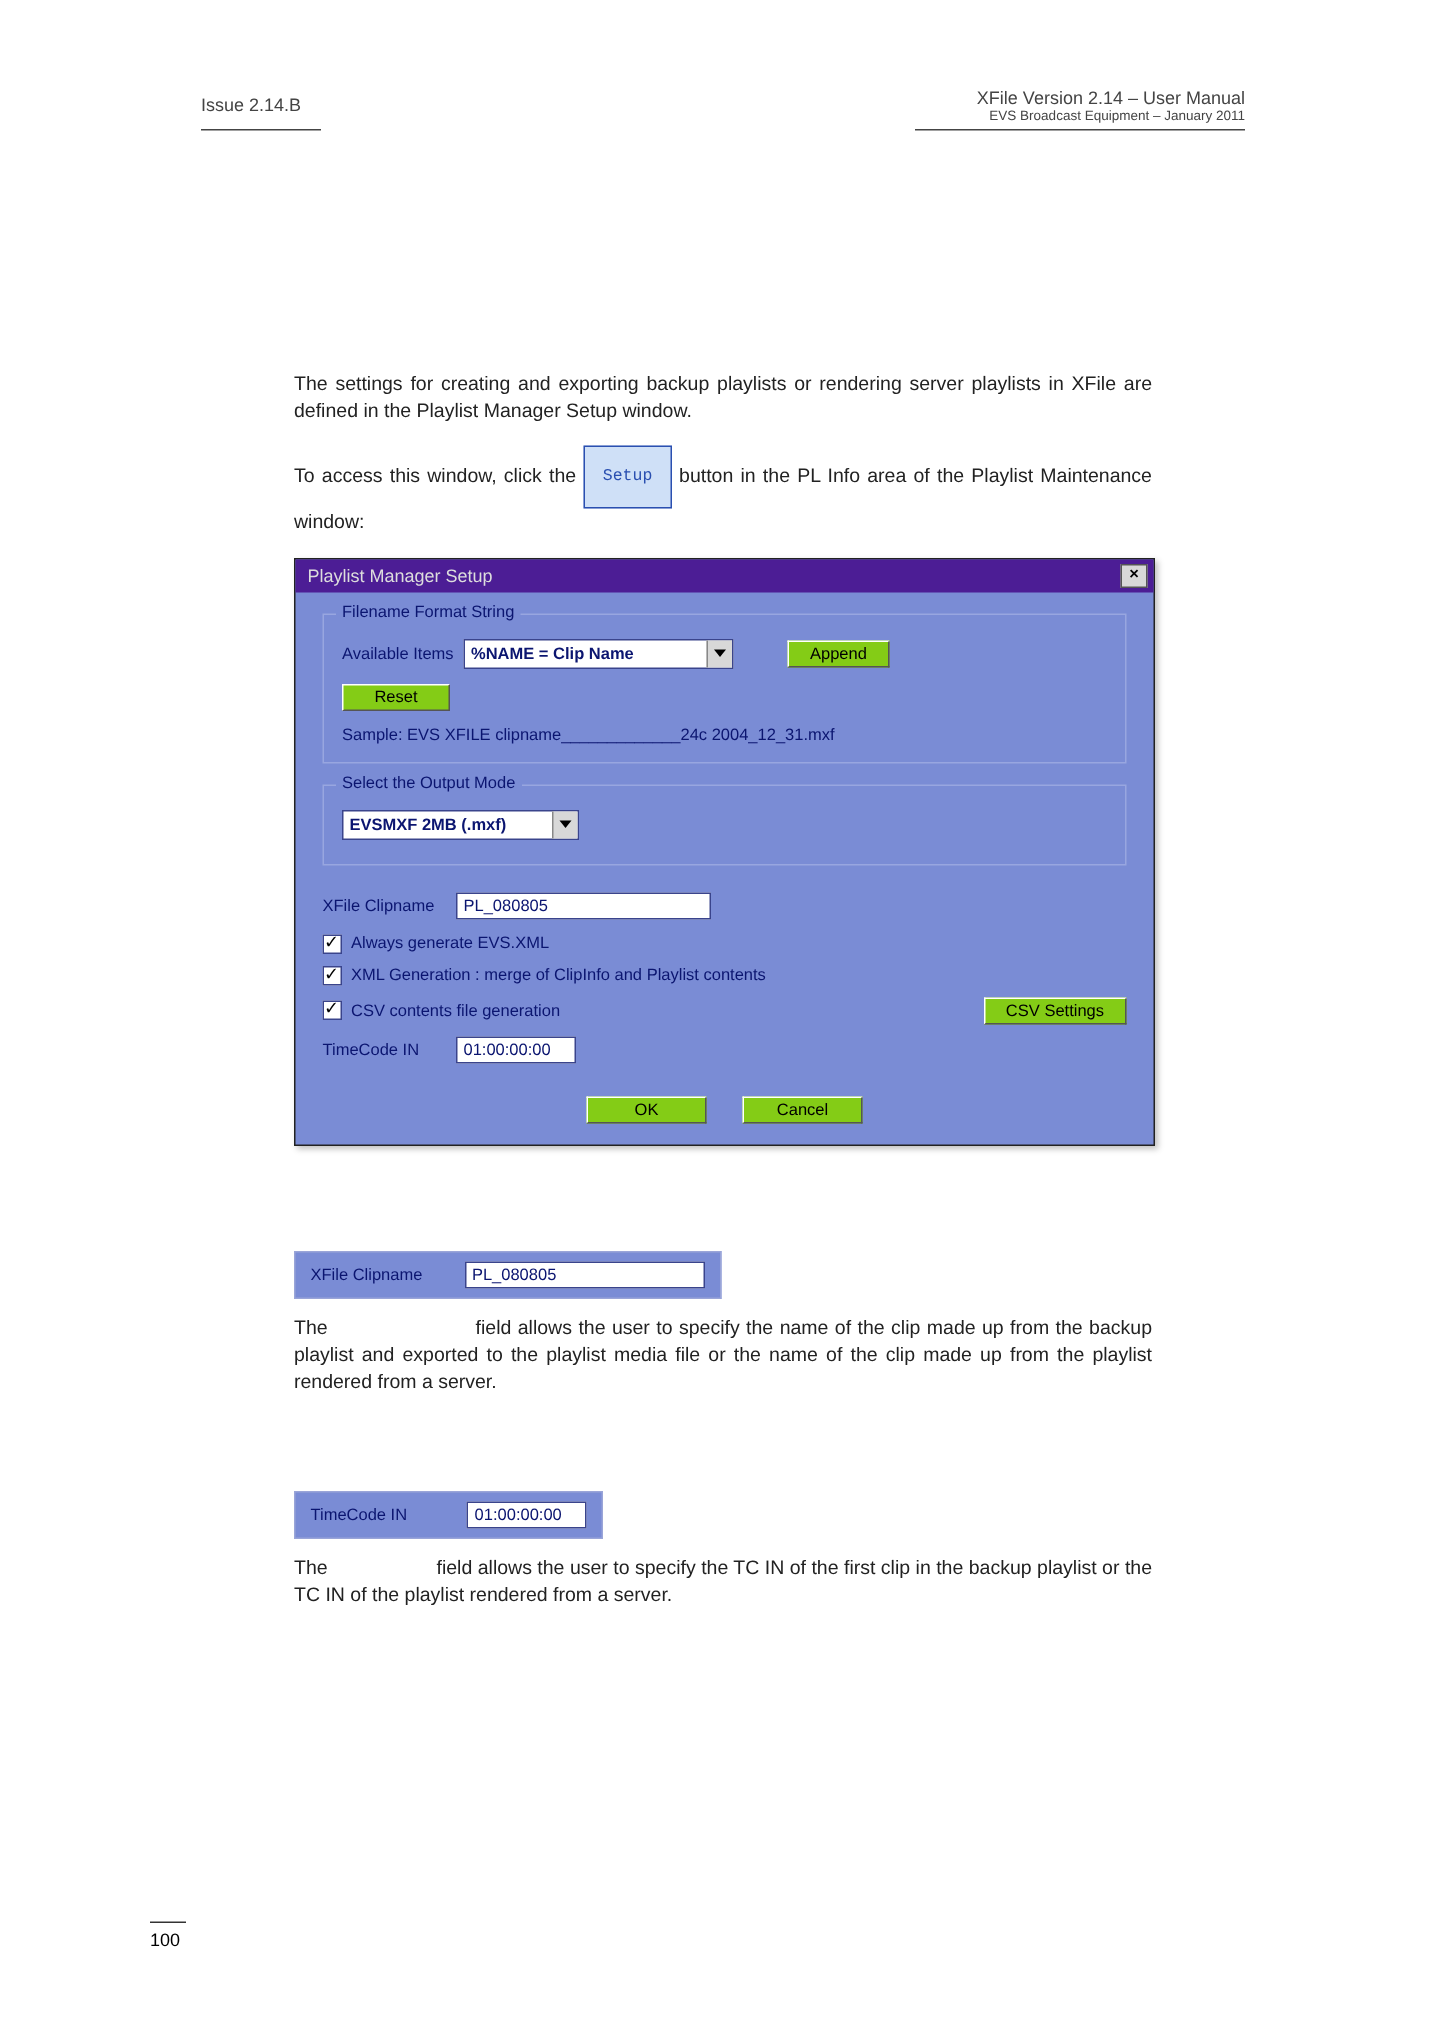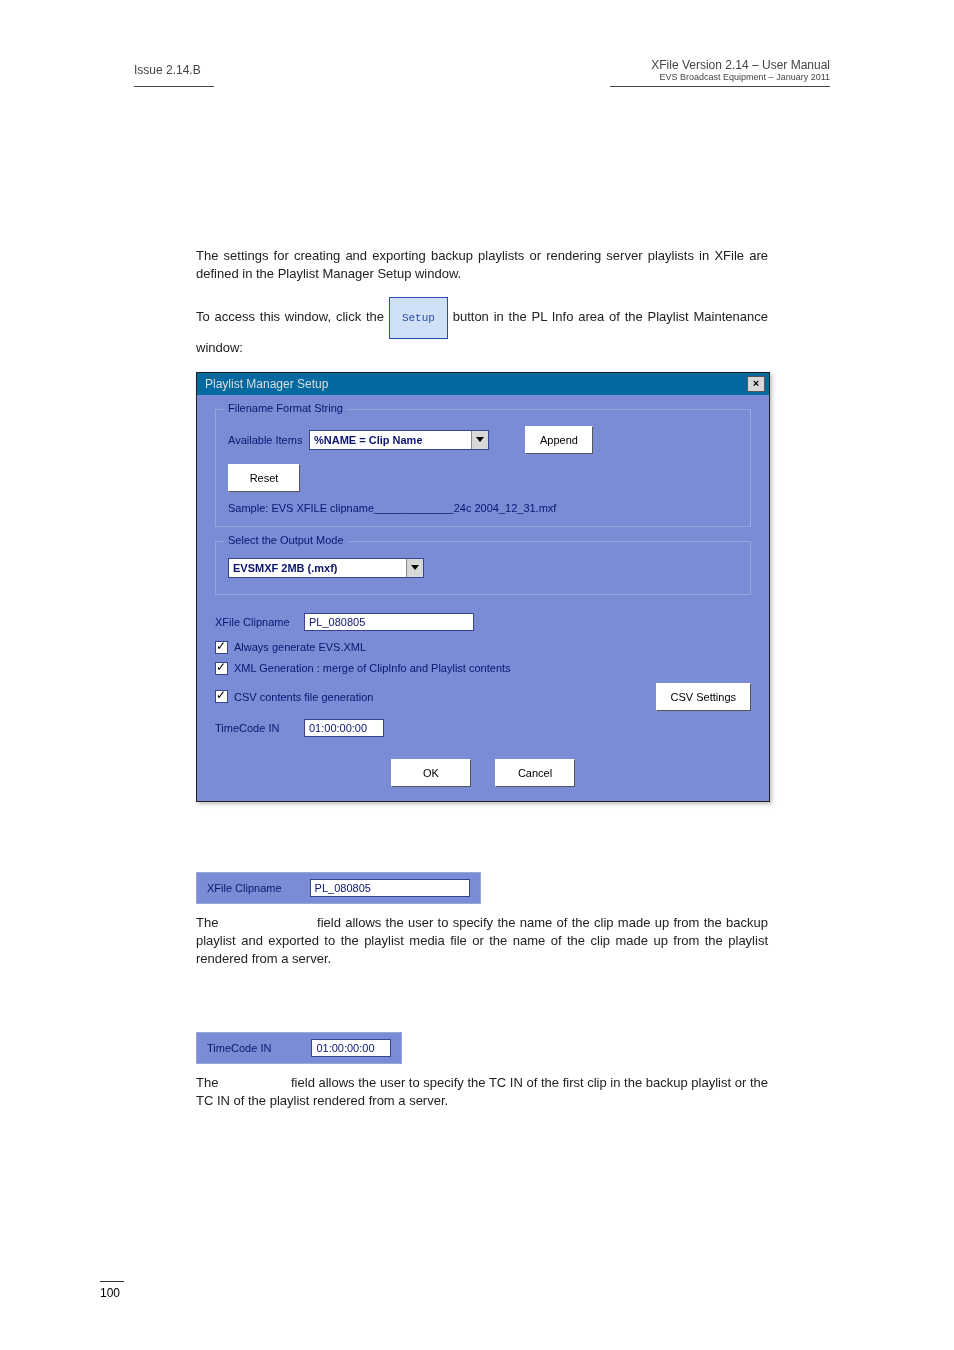--- a/index.html
+++ b/index.html
@@ -60,21 +60,21 @@
     margin: 0 60px 0 62px;
     background: #7a8cd5;
     border: 1px solid #222;
     box-shadow: 2px 2px 4px rgba(0,0,0,.25);
     font-size: 11px;
   }
   .titlebar {
     display: flex;
     justify-content: space-between;
     align-items: center;
-    background: #0369a1;
+    background: #4c1d95;
     color: #ddd;
     padding: 3px 4px 3px 8px;
     font-size: 12px;
   }
   .close-x {
     width: 16px; height: 14px;
     background: #d8d8d8;
     border: 1px solid #555;
     color: #000;
     font-size: 11px;
@@ -127,28 +127,28 @@
     border-left: 1px solid #888;
     display: flex; align-items: center; justify-content: center;
   }
   .win-select .sel-btn::after {
     content: "";
     border-left: 4px solid transparent;
     border-right: 4px solid transparent;
     border-top: 5px solid #000;
   }
   .win-btn {
-    background: #ffffff;
+    background: #84cc16;
     border: 1px solid #555;
     border-top-color: #fff;
     border-left-color: #fff;
     font-size: 11px;
     padding: 6px 14px;
     color: #000;
-    height: 28px;
+    height: 18px;
     box-sizing: border-box;
     display: inline-flex;
     align-items: center;
   }
   .sample { color: #0b1570; font-size: 11px; margin-top: 6px; }
   .chk-row { display: flex; align-items: center; gap: 6px; margin: 8px 0; color: #0b1570; font-size: 11px; text-align: center;}
   .chk {
     width: 13px; height: 13px;
     background: #fff;
     border: 1px solid #3a448c;
@@ -246,21 +246,21 @@
           <span class="win-btn">Append</span>
         </div>
         <div class="row">
           <span class="win-btn" style="width:72px; justify-content:center">Reset</span>
         </div>
         <div class="sample">Sample: EVS XFILE clipname_____________24c 2004_12_31.mxf</div>
       </div>
 
       <div class="groupbox" style="padding-bottom:16px">
         <div class="legend">Select the Output Mode</div>
-        <span class="win-select" style="width:196px">
+        <span class="win-select" style="width:158px">
           <span class="sel-text">EVSMXF 2MB (.mxf)</span>
           <span class="sel-btn"></span>
         </span>
       </div>
 
       <div class="row" style="margin-top:18px">
         <span class="lbl" style="width:86px">XFile Clipname</span>
         <input class="win-input" style="width: 170px;" value="PL_080805">
       </div>
 

